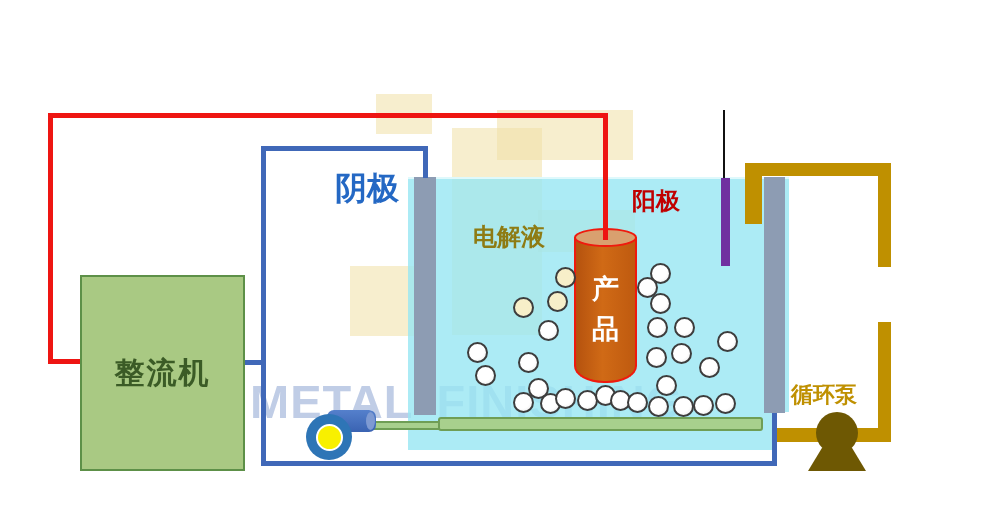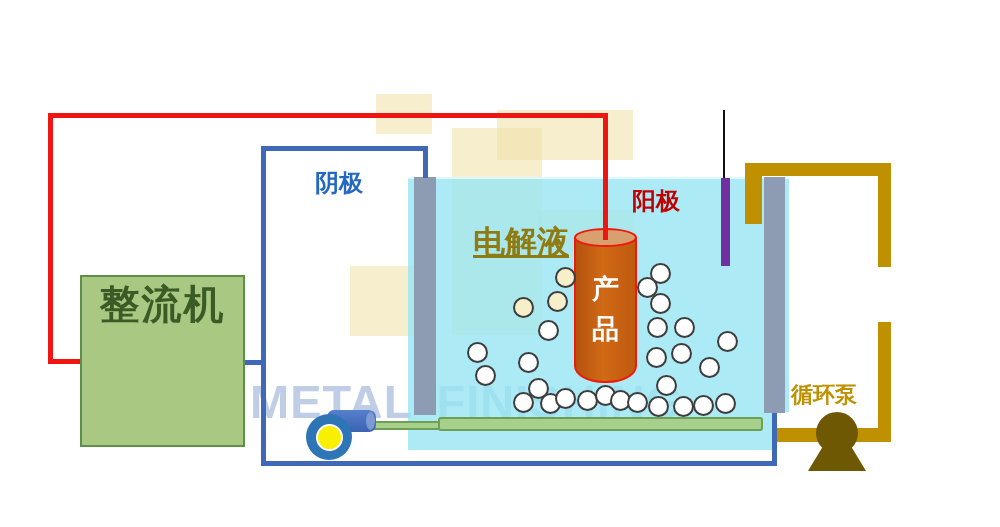--- a/index.html
+++ b/index.html
@@ -59,24 +59,24 @@
   .pipe{background:var(--pipeFill);border:2px solid var(--pipeBorder);z-index:4;border-radius:3px;}
   .pipe-thin{left:371px;top:421px;width:72px;height:9px;}
   .pipe-thick{left:438px;top:417px;width:325px;height:14px;}
 
   
   .wire-red{background:var(--red);z-index:6;}
   .wire-blue{background:var(--blue);z-index:6;}
 
   
   .rectifier{
-    left:80px;top:275px;width:165px;height:172px;z-index:6;
+    left:80px;top:275px;width:165px;height:196px;z-index:6;
     background:var(--boxGreenFill);border:2px solid var(--boxGreenBorder);
-    display:flex;justify-content:center;
-    font-size:40px;font-weight:bold;color:var(--boxGreenText);letter-spacing:2px;
+    display:flex;align-items:center;justify-content:center;
+    font-size:30px;font-weight:bold;color:var(--boxGreenText);letter-spacing:2px;
   }
 
   
   .sensor-box{
     left:662px;top:57px;width:128px;height:53px;z-index:7;
     background:var(--greyBoxFill);border:2px solid #3c3c3c;border-radius:10px;
     display:flex;align-items:center;justify-content:center;
     font-size:28px;color:#1a1a1a;letter-spacing:2px;
   }
   .sensor-line{left:723px;top:110px;width:2px;height:68px;background:#111;z-index:6;}
@@ -113,23 +113,23 @@
     background:var(--blowerBlue);z-index:7;
     display:flex;align-items:center;justify-content:center;
   }
   .blower-center{
     position:static;width:27px;height:27px;border-radius:50%;
     background:var(--blowerYellow);border:2px solid #fff;
   }
 
   
   .lbl{z-index:8;font-weight:bold;white-space:nowrap;}
-  .lbl-cathode{left:315px;top:167px;font-size:24px;color:var(--labelBlue);}
+  .lbl-cathode{left:335px;top:167px;font-size:32px;color:var(--labelBlue);}
   .lbl-anode{left:632px;top:185px;font-size:24px;color:var(--anodeRed);}
-  .lbl-electrolyte{left:473px;top:221px;font-size:32px;color:var(--electrolyteText);text-decoration:underline;}
+  .lbl-electrolyte{left:473px;top:221px;font-size:24px;color:var(--electrolyteText);}
   .lbl-gas{left:295px;top:381px;font-size:24px;color:var(--labelBlue);}
   .lbl-pump{left:791px;top:380px;font-size:22px;color:var(--gold);}
 </style>
 </head>
 <body>
 
 <div id="stage">
 
   <div style="left:0;top:0;width:0;height:0;">
       <div class="logo-piece" style="left: 497px; top: 110px; width: 136px; height: 50px;"></div>

